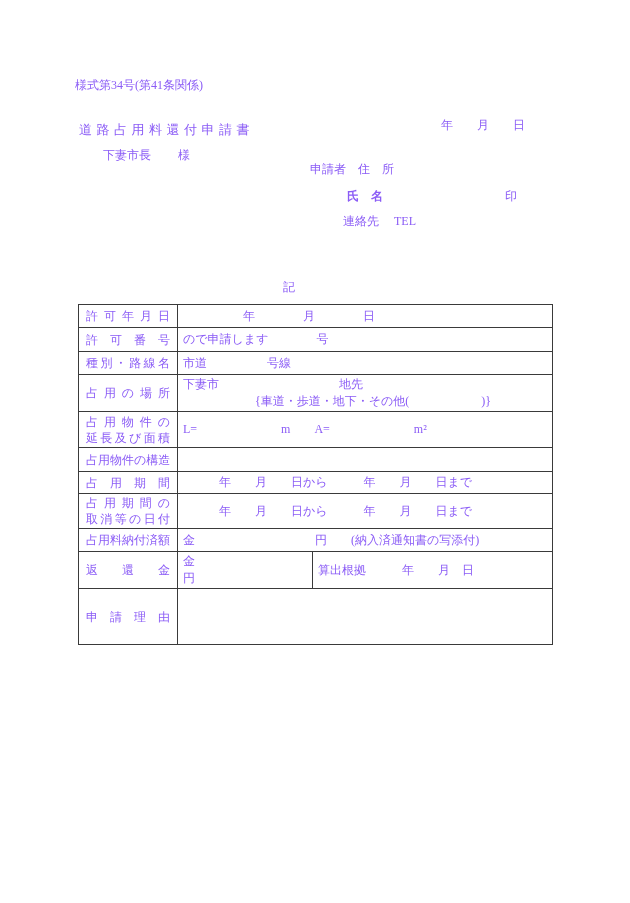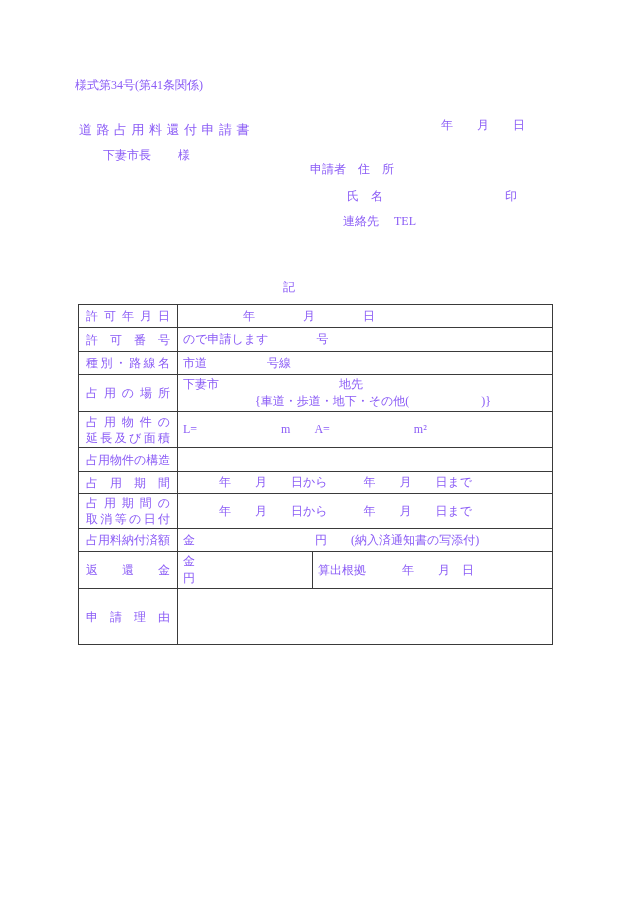--- a/index.html
+++ b/index.html
@@ -7,21 +7,21 @@
     position:relative;width:630px;height:903px;background:#ffffff;
     font-family:"Liberation Serif","DejaVu Serif",serif;
     color:#8b5cf6;overflow:hidden;
   }
   .abs{position:absolute;font-size:12px;line-height:1.25;white-space:pre-wrap;}
   .form-number{left:75px;top:78px;}
   .title{left:79px;top:98px;width:474px;text-align:left;letter-spacing:4.5px;font-size:13px;margin-top:24px;}
   .date-line{left:441px;top:118px;}
   .addressee{left:103px;top:148px;}
   .applicant{left:310px;top:162px;}
-  .name-line{left:347px;top:189px;}
+  .name-line{left:347px;top:189px;font-weight:bold;}
   .seal{left:505px;top:189px;}
   .contact{left:343px;top:214px;}
   .paragraph{left:84px;top:239px;line-height:22px;width:475px;}
   .marker{left:79px;top:280px;width:420px;text-align:center;}
   .form-table{
     position:absolute;left:78px;top:304px;width:474px;
     border-collapse:collapse;table-layout:fixed;font-size:12px;
   }
   .form-table td{
     border:1px solid #3a3a3a;vertical-align:middle;

